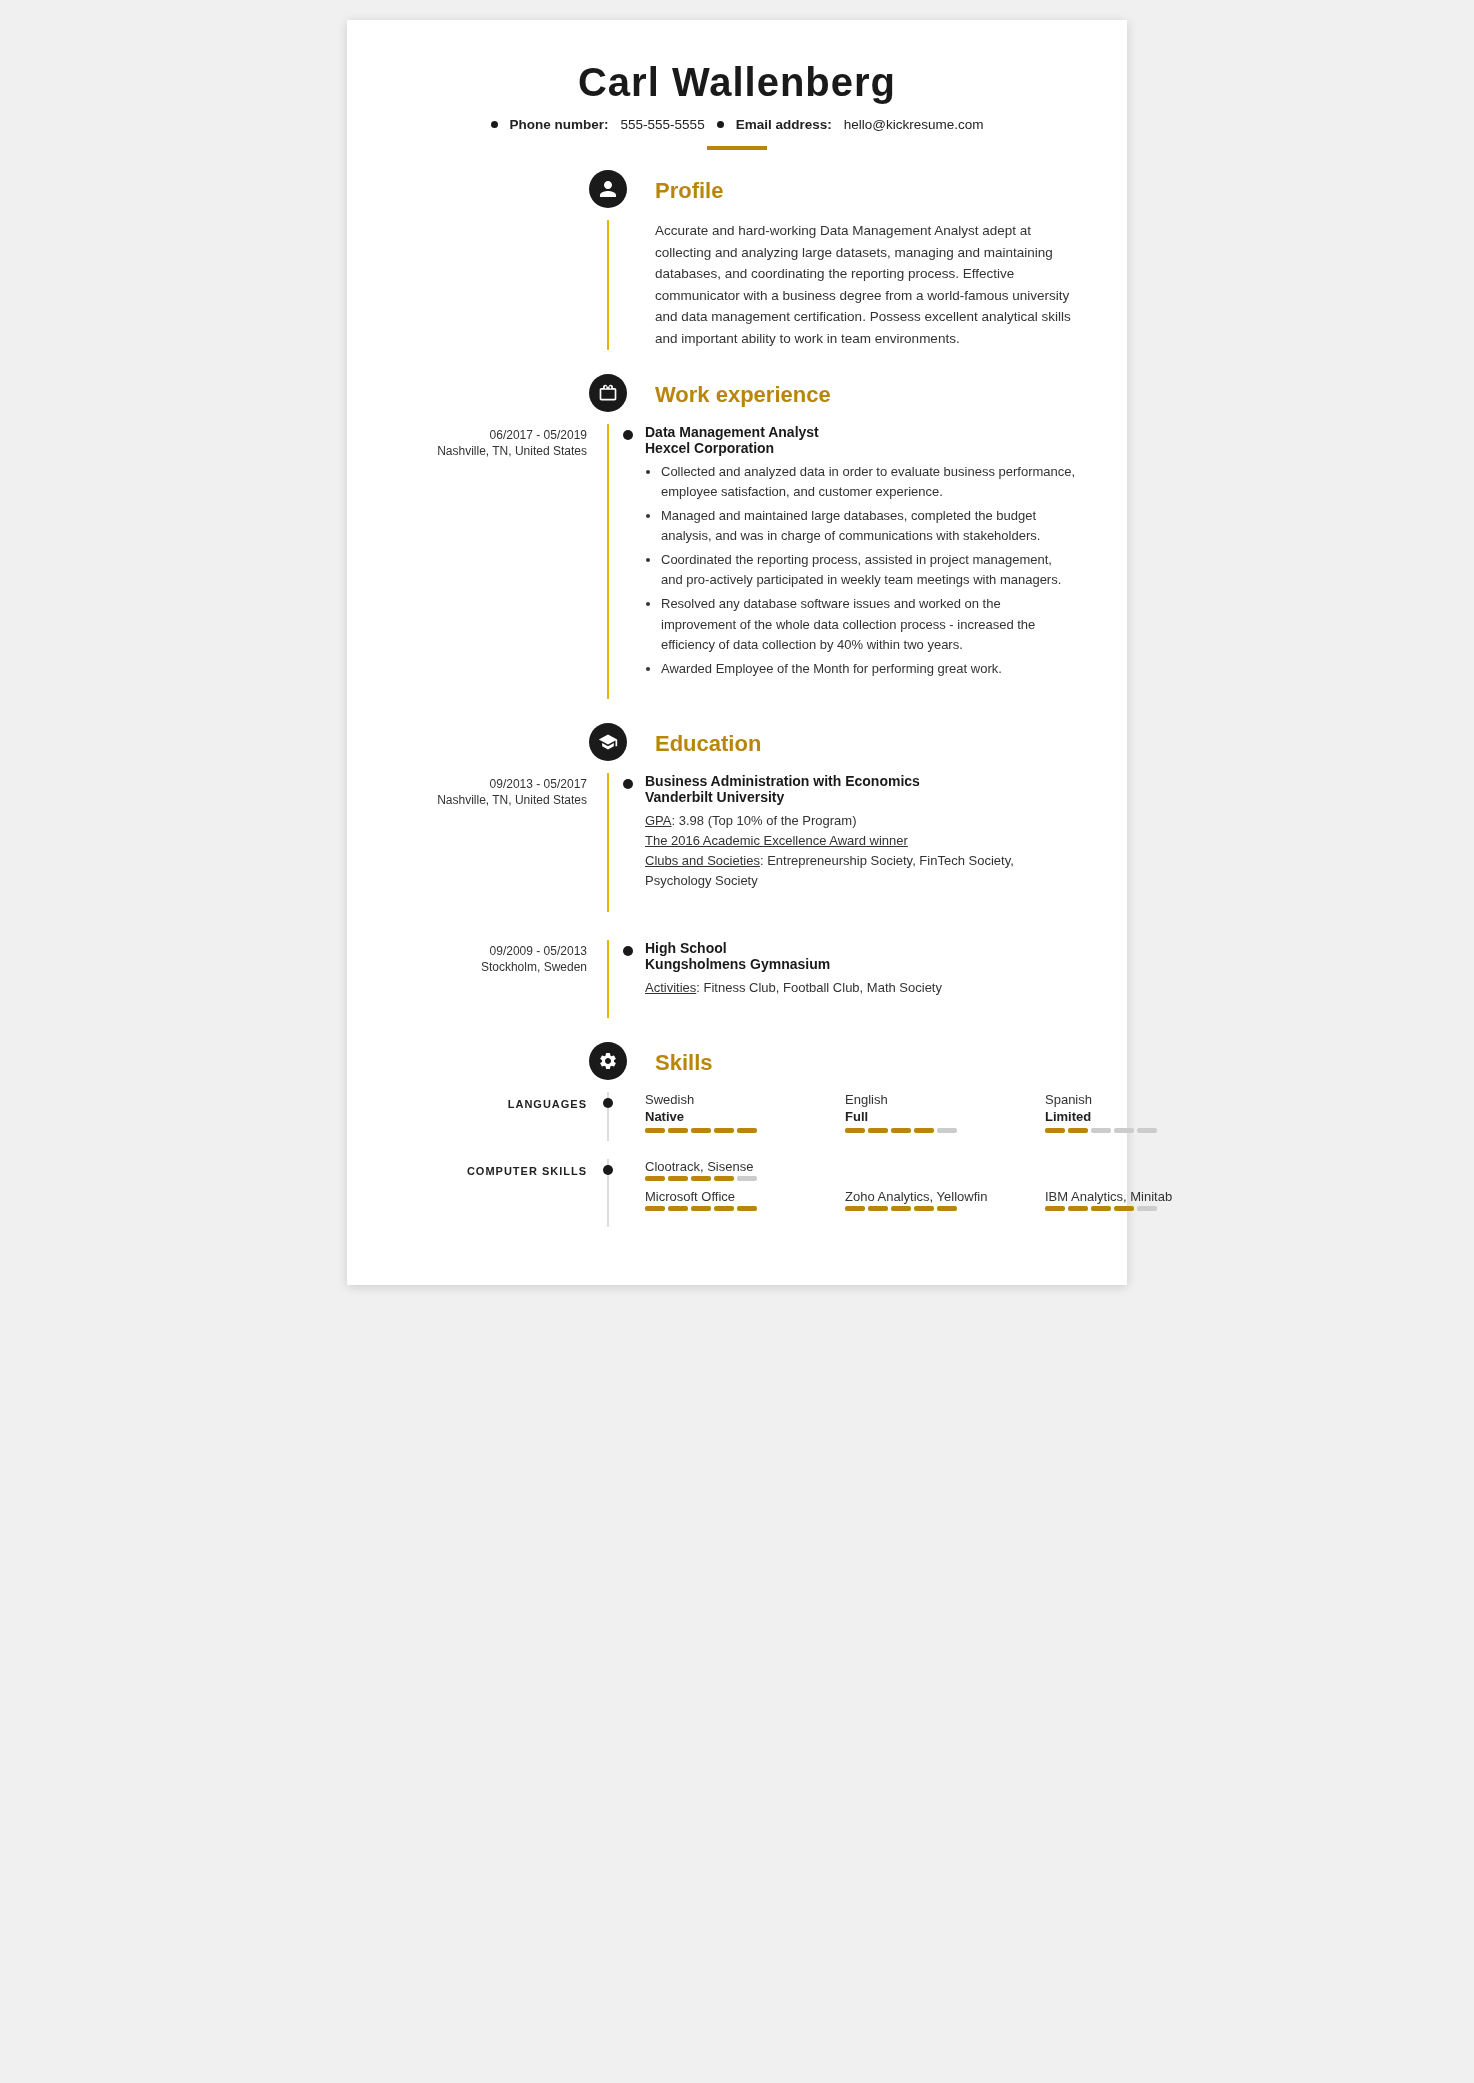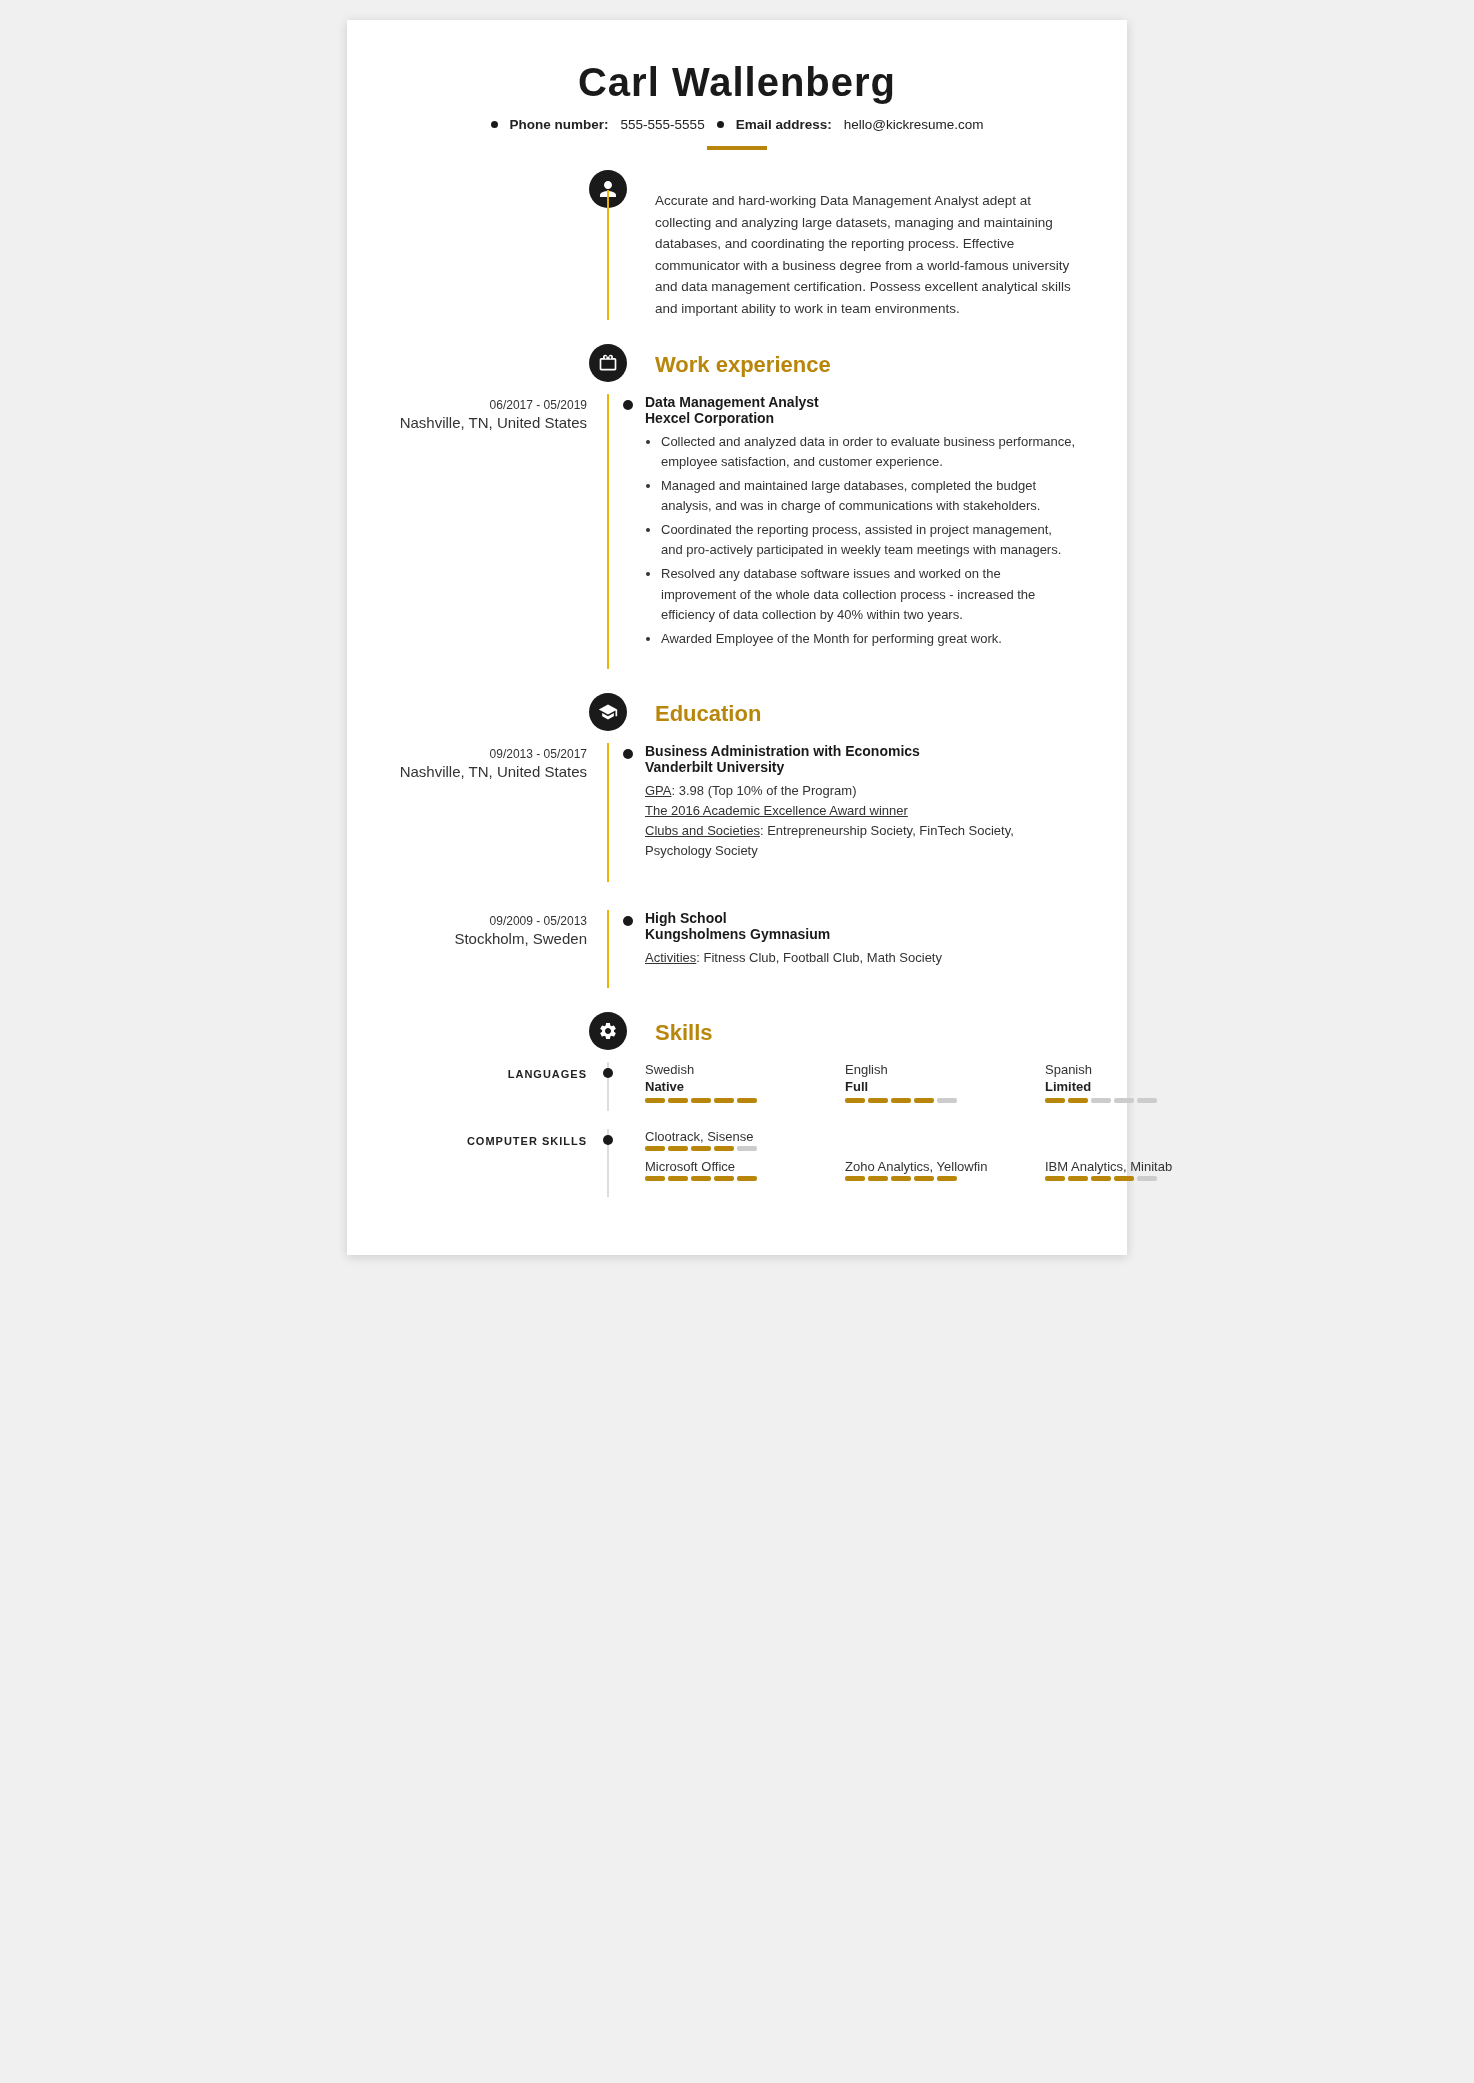--- a/index.html
+++ b/index.html
@@ -63,21 +63,21 @@
       padding-top: 2px;
       text-align: right;
       padding-right: 20px;
     }
     .left-col .date-range {
       font-size: 12px;
       color: #333;
       line-height: 1.5;
     }
     .left-col .location {
-      font-size: 15px;
+      font-size: 12px;
       color: #333;
     }
     .right-col {
       flex: 1;
       padding-left: 20px;
       border-left: 2px solid #eab308;
       position: relative;
     }
     
     .section-header {
@@ -241,20 +241,21 @@
   </div>
 
   <div class="section-header">
     <div class="section-header-left"></div>
     <div class="section-header-right">
       <div class="section-icon">
         <svg viewBox="0 0 24 24">
             <path d="M12 12c2.7 0 4.8-2.1 4.8-4.8S14.7 2.4 12 2.4 7.2 4.5 7.2 7.2 9.3 12 12 12zm0 2.4c-3.2 0-9.6 1.6-9.6 4.8v2.4h19.2v-2.4c0-3.2-6.4-4.8-9.6-4.8z"></path>
           </svg>
       </div>
+      <div class="section-title">Profile</div>
     </div>
   </div>
 
   <div class="section">
     <div class="left-col"></div>
     <div class="right-col">
       <p class="profile-text">Accurate and hard-working Data Management Analyst adept at collecting and analyzing large datasets, managing and maintaining databases, and coordinating the reporting process. Effective communicator with a business degree from a world-famous university and data management certification. Possess excellent analytical skills and important ability to work in team environments.</p>
     </div>
   </div>
 

